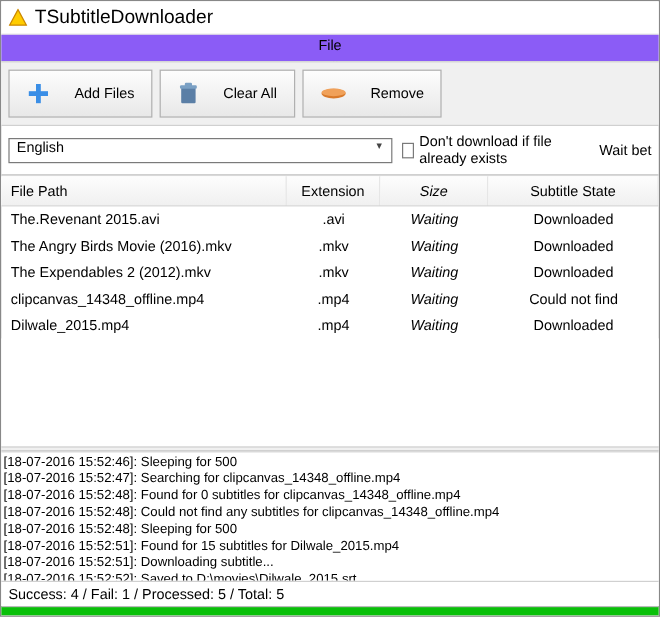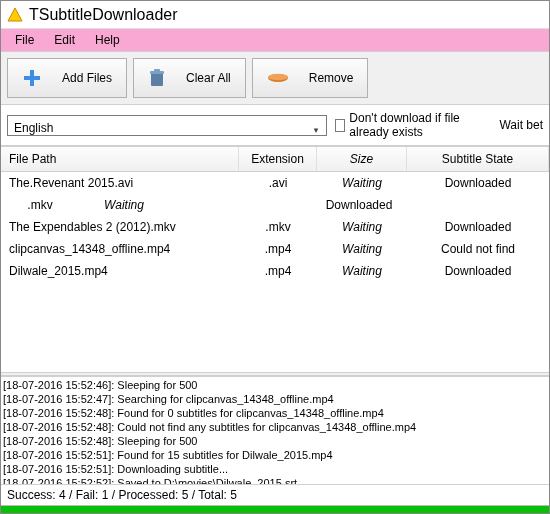--- a/index.html
+++ b/index.html
@@ -29,21 +29,22 @@
     margin-right: 6px;
     display: flex; align-items: center; justify-content: center;
   }
   .titlebar .title { font-size: 16px; color: #000; }
   
   .menubar {
     height: 22px;
     display: flex;
     align-items: center;
     padding: 0 4px;
-    background: #f9a8d4;
+    background: #8b5cf6;
+    flex-direction: column;
   }
   .menubar .menu-item {
     padding: 2px 10px;
     cursor: default;
   }
   
   .toolbar {
     background: #f0f0f0;
     border-top: 1px solid #d0d0d0;
     border-bottom: 1px solid #d0d0d0;
@@ -71,21 +72,21 @@
     gap: 8px;
     padding: 6px 6px;
     border-bottom: 1px solid #d0d0d0;
   }
   .lang-select {
     flex: 0 0 320px;
     height: 21px;
     border: 1px solid #7a7a7a;
     background: #fff;
     display: flex;
-    align-items: flex-end;
+    align-items: flex-start;
     justify-content: space-between;
     padding: 0 2px 0 6px;
   }
   .lang-select .arrow {
     width: 16px; text-align: center; font-size: 9px; color: #444;
   }
   .checkbox-wrap {
     display: flex; align-items: center; gap: 4px;
   }
   .checkbox-box {
@@ -213,20 +214,21 @@
     <div class="th col-state">Subtitle State</div>
   </div>
   <div class="tbody" id="tbody">
       <div class="tr">
         <div class="td col-path">The.Revenant 2015.avi</div>
         <div class="td col-ext">.avi</div>
         <div class="td col-size">Waiting</div>
         <div class="td col-state">Downloaded</div>
       </div>
       <div class="tr">
+        <div class="td col-path">The Angry Birds Movie (2016).mkv</div>
         <div class="td col-ext">.mkv</div>
         <div class="td col-size">Waiting</div>
         <div class="td col-state">Downloaded</div>
       </div>
       <div class="tr">
         <div class="td col-path">The Expendables 2 (2012).mkv</div>
         <div class="td col-ext">.mkv</div>
         <div class="td col-size">Waiting</div>
         <div class="td col-state">Downloaded</div>
       </div>

